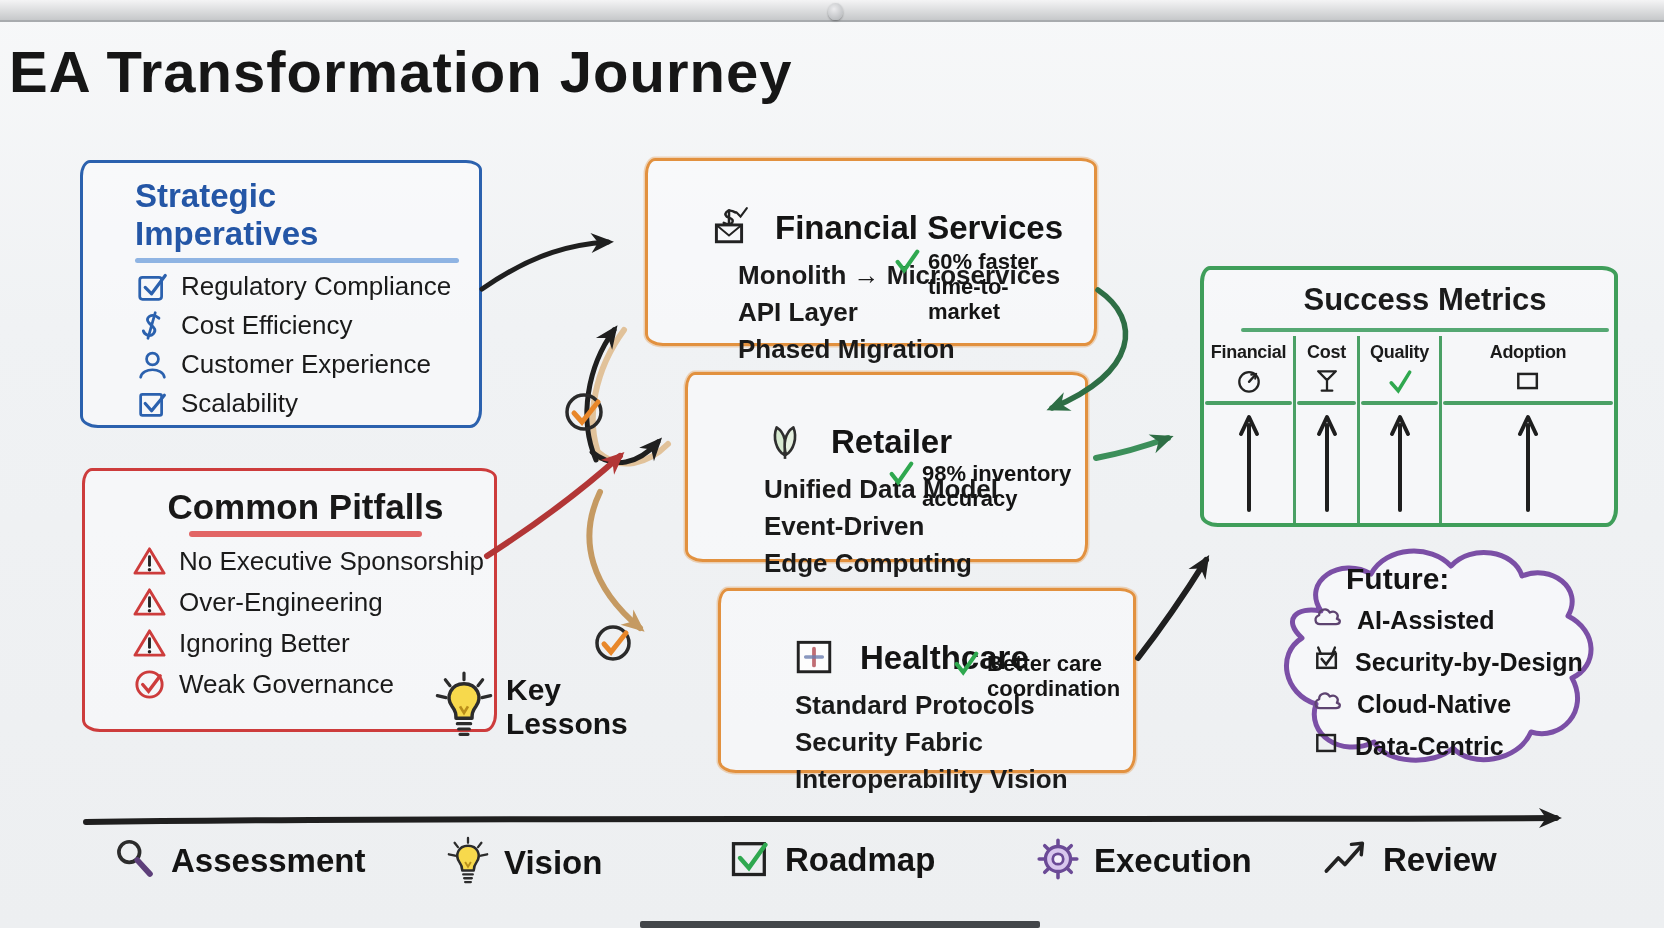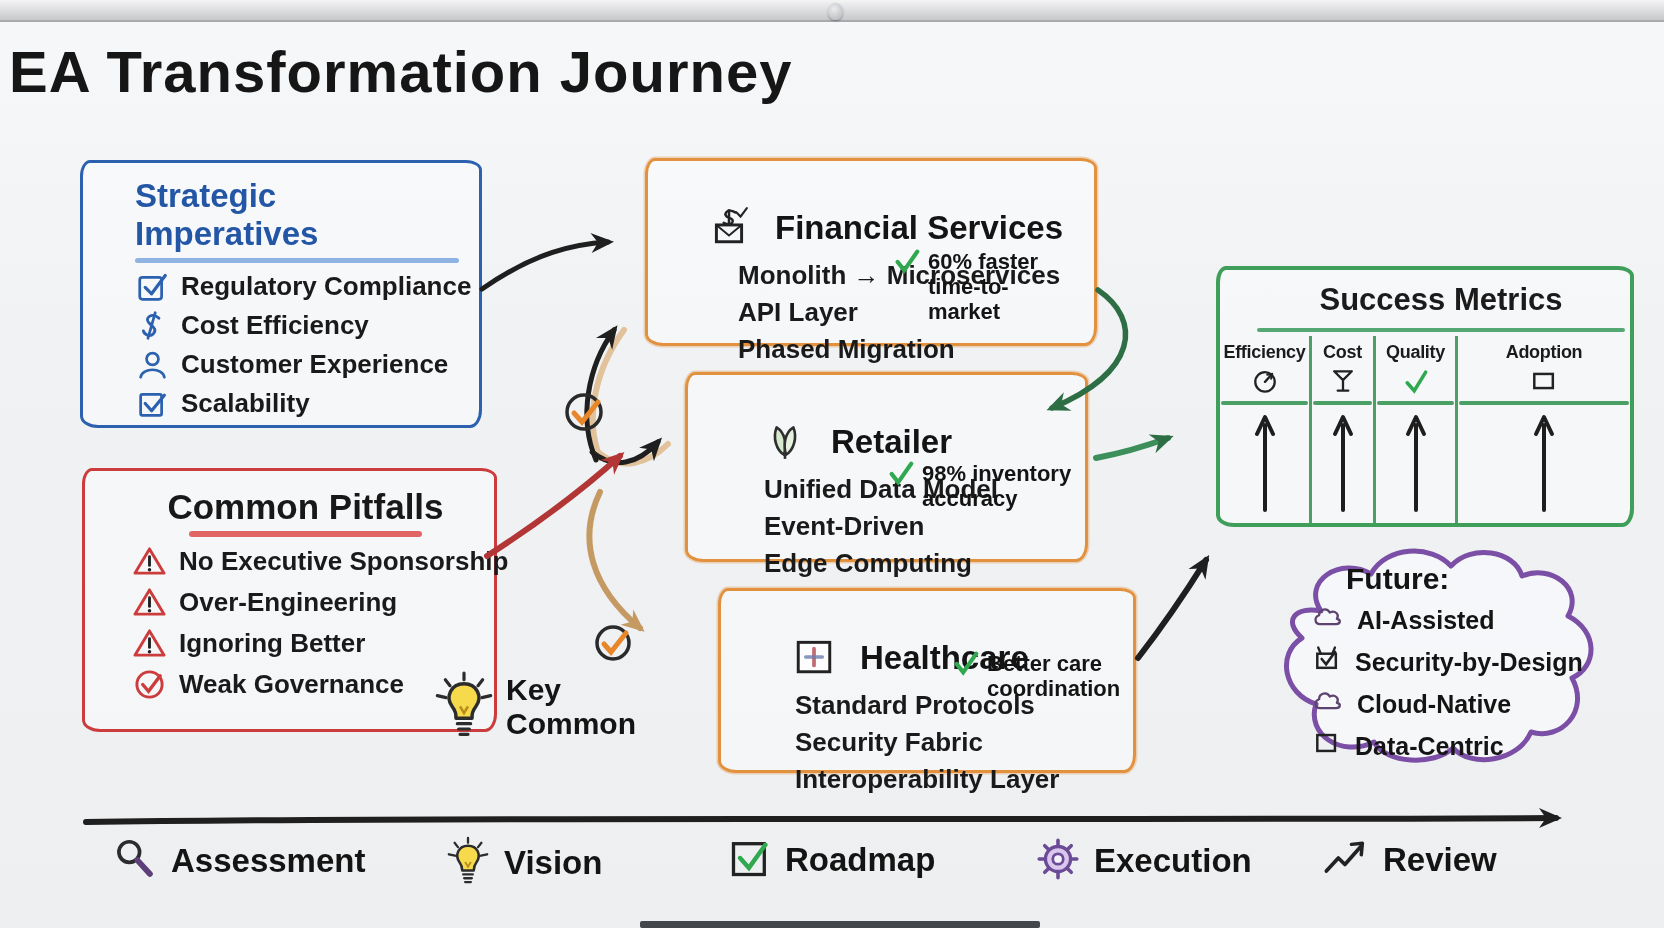--- a/index.html
+++ b/index.html
@@ -22,21 +22,21 @@
   .p-red{border:3.5px solid #cd3c3c;}
   .p-orange{border:3.5px solid #e2913f;box-shadow:0 0 0 1.5px rgba(226,145,63,.35);}
   .p-green{border:4px solid #3f9e5a;}
 
   
   .si-title{margin:14px 20px 0;font-size:33px;font-weight:700;color:#2456a6;}
   .si-underline{height:5px;background:#8fb4e3;margin:5px 20px 6px;border-radius:3px;}
   .cp-title{margin:16px 0 0;text-align:center;font-size:35px;font-weight:700;color:#181818;}
   .cp-underline{height:6px;background:#e26565;margin:4px auto 6px;width:62%;border-radius:3px;}
   .list-item{display:flex;align-items:center;gap:13px;margin:8px 0 0 22px;
-    font-size:26px;font-weight:700;color:#1a1a1a;white-space:nowrap;}
+    font-size:26px;font-weight:400;color:#1a1a1a;white-space:nowrap;}
   .list-item .ic{flex:0 0 auto;display:flex;}
 
   
   .case-head{display:flex;align-items:center;gap:25px;padding:12px 18px 0 28px;margin-top:32px;}
   .case-title{font-size:33px;font-weight:700;color:#141414;}
   .case-items{margin:6px 0 0;font-size:26px;font-weight:700;line-height:37px;color:#1a1a1a;}
   .case-result{position:absolute;display:flex;gap:7px;align-items:flex-start;
     font-size:22px;font-weight:700;line-height:1.14;color:#141414;}
   .case-result .ic{flex:0 0 auto;margin-top:-2px;}
 
@@ -213,36 +213,36 @@
       <span class="ic"><svg width="42" height="42" viewBox="0 0 40 40">
             <rect x="5" y="7" width="30" height="28" fill="#fdfdfd" stroke="#222" stroke-width="2.8"></rect>
             <path d="M20 13 L20 29" stroke="#b24a52" stroke-width="3.6" stroke-linecap="round" opacity=".8"></path>
             <path d="M12 21 L28 21" stroke="#6d7fb0" stroke-width="3.2" stroke-linecap="round" opacity=".8"></path>
           </svg></span>
       <span class="case-title">Healthcare</span>
     </div>
     <div class="case-items" style="margin-left:42px;">
       <div>Standard Protocols</div>
       <div>Security Fabric</div>
-      <div>Interoperability Layer</div>
+      <div>Interoperability Vision</div>
     </div>
     <div class="case-result" style="right:6px;top:60px;width:175px;">
       <span class="ic"><svg width="28" height="28" viewBox="0 0 30 30">
             <path d="M5 16 l7 9 L26 5" fill="none" stroke="#2fa84f" stroke-width="4.5" stroke-linecap="round"></path>
           </svg></span>
       <span>Better care coordination</span>
     </div>
   </div>
 
-  <div class="panel p-green" style="left:1200px;top:266px;width:418px;height:261px;margin-left:16px;">
+  <div class="panel p-green" style="left:1200px;top:266px;width:418px;height:261px;">
     <div class="sm-title">Success Metrics</div>
     <div class="sm-sep"></div>
     <div class="sm-cols">
       <div class="sm-col" style="width:92px;">
-        <div class="sm-col-label">Efficiency</div>
+        <div class="sm-col-label">Financial</div>
         <div class="sm-col-icon">
             <svg width="30" height="30" viewBox="0 0 34 34">
               <circle cx="17" cy="18" r="11" fill="none" stroke="#222" stroke-width="2.6"></circle>
               <path d="M17 18 L25 9" stroke="#222" stroke-width="2.6" stroke-linecap="round"></path>
               <path d="M25 9 l-5.5 1 M25 9 l-1 5.5" stroke="#222" stroke-width="2.2" stroke-linecap="round"></path>
             </svg>
           </div>
         <div class="sm-col-line"></div>
         <div class="sm-arrow">
             <svg width="22" height="104" viewBox="0 0 22 104">
@@ -334,21 +334,21 @@
 
   <div class="key-lessons">
     <span class="ic"><svg width="64" height="70" viewBox="0 0 48 52">
           <g stroke="#2c2c2c" stroke-width="2.4" stroke-linecap="round">
             <path d="M24 2 L24 7 M10 7 L13.5 11.5 M38 7 L34.5 11.5 M4 19 L10.5 20.5 M44 19 L37.5 20.5"></path>
           </g>
           <path d="M24 10 C14 10 10 20 15 27 C18 31 18 33 18 36 L30 36 C30 33 30 31 33 27 C38 20 34 10 24 10 Z" fill="#f7d94c" stroke="#2c2c2c" stroke-width="2.6" stroke-linejoin="round"></path>
           <path d="M19 40 L29 40 M20 44 L28 44 M21 48 L27 48" stroke="#2c2c2c" stroke-width="2.4" stroke-linecap="round"></path>
           <path d="M21 27 l3 5 l3 -5" fill="none" stroke="#b98e1a" stroke-width="2"></path>
         </svg></span>
-    <span class="txt">Key Common</span>
+    <span class="txt">Key Lessons</span>
   </div>
 
   <div class="stage" style="left:112px;">
     <span class="ic"><svg width="46" height="46" viewBox="0 0 40 40">
           <circle cx="15" cy="14" r="9" fill="none" stroke="#2c2c2c" stroke-width="3.2"></circle>
           <path d="M22 21 L33 33" stroke="#5d3f7a" stroke-width="5" stroke-linecap="round"></path>
         </svg></span>
     <span class="lbl">Assessment</span>
   </div>
   <div class="stage" style="left:445px;">

